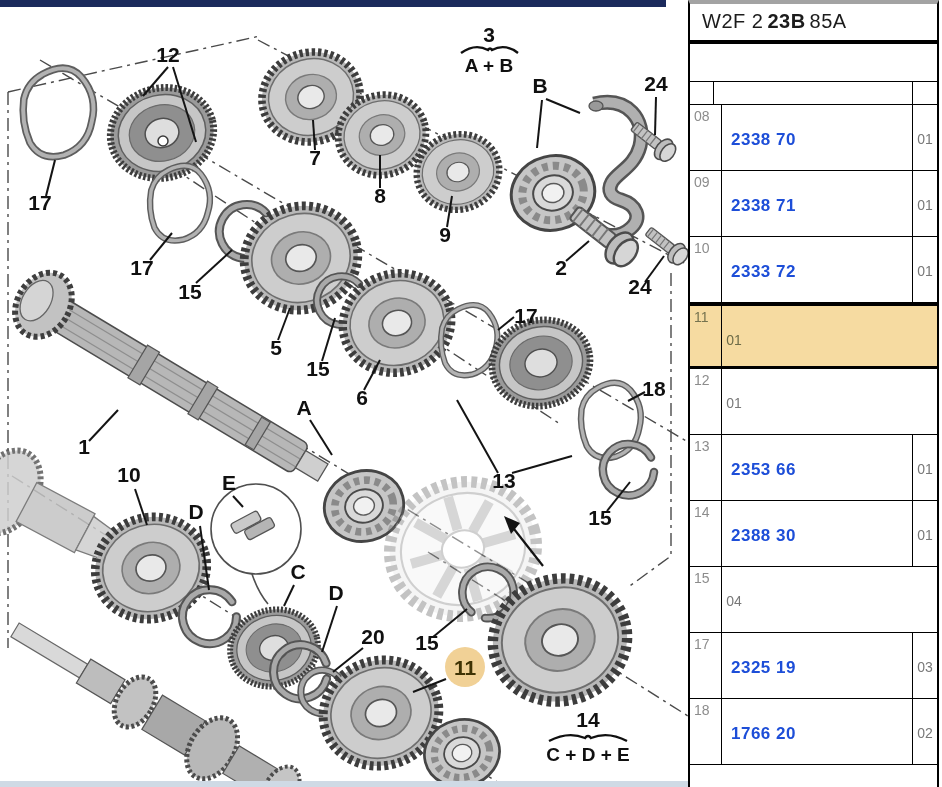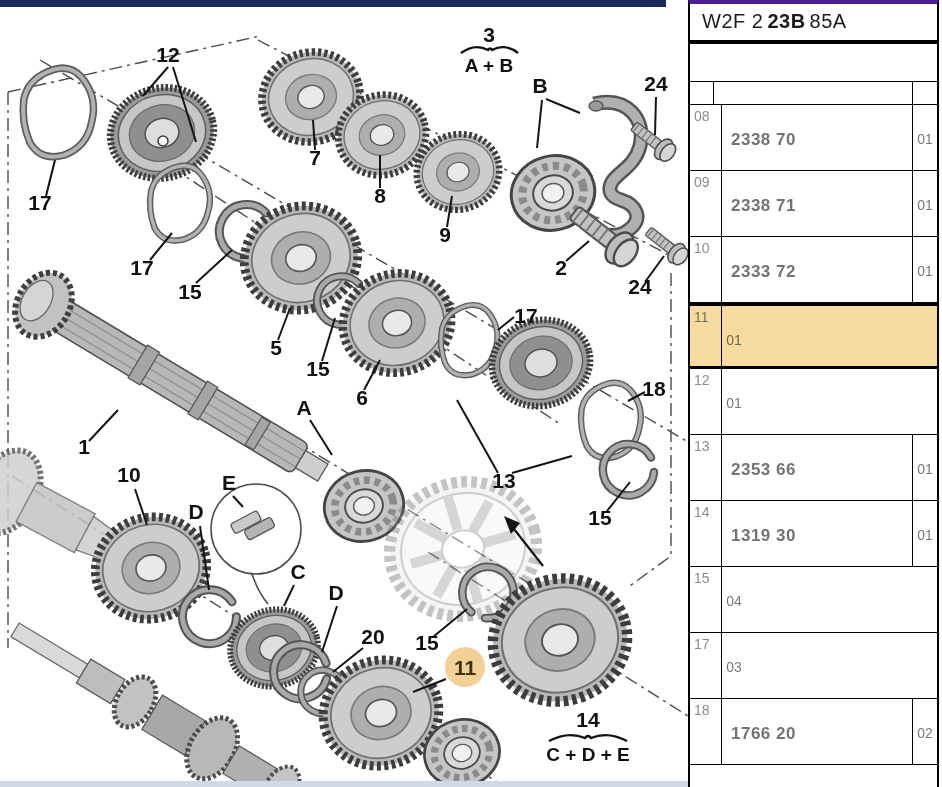--- a/index.html
+++ b/index.html
@@ -3,35 +3,35 @@
 <meta charset="utf-8">
 <style>
   html,body{margin:0;padding:0;}
   body{width:942px;height:787px;position:relative;background:#fff;overflow:hidden;
        font-family:"Liberation Sans",sans-serif;}
   .topbar{position:absolute;left:0;top:0;width:666px;height:7px;z-index:5;}
   .bottomstrip{position:absolute;left:0;top:781px;width:688px;height:6px;background:#cfdae5;z-index:5;}
   .diagram-wrap{position:absolute;left:0;top:0;width:688px;height:787px;}
   
   .table-panel{position:absolute;left:688px;top:0;width:251px;height:787px;box-sizing:border-box;
-    background:#fff;border-left:2px solid #000;border-right:2px solid #000;border-top:4px solid #4c1d95;}
+    background:#fff;border-left:2px solid #000;border-right:2px solid #000;border-top:4px solid #a3a3a3;}
   .header-cell{height:30px;border-bottom:4px solid #000;padding:6px 0 0 12px;font-size:20px;color:#1c1c1c;
     white-space:nowrap;letter-spacing:0.5px;}
   .header-cell .b{font-weight:bold;}
   .header-cell span{margin-right:4px;}
   .gapband{height:37px;border-bottom:1px solid #000;}
   .mini-header{height:22px;border-bottom:1px solid #000;display:flex;}
   .mh-idx{width:23px;border-right:1px solid #000;}
   .mh-part{flex:1;border-right:1px solid #000;}
   .mh-qty{width:24px;}
   .trow{height:66px;border-bottom:1px solid #000;display:flex;box-sizing:border-box;background:#fff;}
   .trow.hl{border-top:3px solid #000;border-bottom:3px solid #000;}
   .cell-idx{width:32px;border-right:1px solid #000;font-size:14px;color:#8c8c8c;
     padding:3px 0 0 4px;box-sizing:border-box;}
-  .cell-part{flex:1;border-right:1px solid #000;font-weight:bold;font-size:17px;color:#737373;
+  .cell-part{flex:1;border-right:1px solid #000;font-weight:bold;font-size:17px;color:#1d4ed8;
     padding:25px 0 0 9px;box-sizing:border-box;letter-spacing:0.5px;}
   .cell-qty{width:24px;font-size:14px;color:#787878;padding-top:26px;text-align:center;box-sizing:border-box;}
   .trow.hl .cell-idx{color:#75734f;}
   .trow.hl .cell-qty{color:#6e6c48;}
   
   .axis{stroke:#4a4a4a;stroke-width:1.4;stroke-dasharray:13 5 3 5;fill:none;}
   .leader{stroke:#141414;stroke-width:2;fill:none;}
   .co{font-family:"Liberation Sans",sans-serif;font-weight:bold;font-size:21px;fill:#101010;text-anchor:middle;}
   .co.sm{font-size:19px;}
   .co.hl{fill:#3f3304;}
@@ -358,29 +358,30 @@
     <div class="cell-idx">12</div>
     <div class="cell-qty">01</div>
   </div>
       <div class="trow">
     <div class="cell-idx">13</div>
     <div class="cell-part">2353 66</div>
     <div class="cell-qty">01</div>
   </div>
       <div class="trow">
     <div class="cell-idx">14</div>
-    <div class="cell-part">1319 30</div>
+    <div class="cell-part">2388 30</div>
     <div class="cell-qty">01</div>
   </div>
       <div class="trow">
     <div class="cell-idx">15</div>
     <div class="cell-qty">04</div>
   </div>
       <div class="trow">
     <div class="cell-idx">17</div>
+    <div class="cell-part">2325 19</div>
     <div class="cell-qty">03</div>
   </div>
       <div class="trow">
     <div class="cell-idx">18</div>
     <div class="cell-part">1766 20</div>
     <div class="cell-qty">02</div>
   </div>
     </div>
 </div>
 

